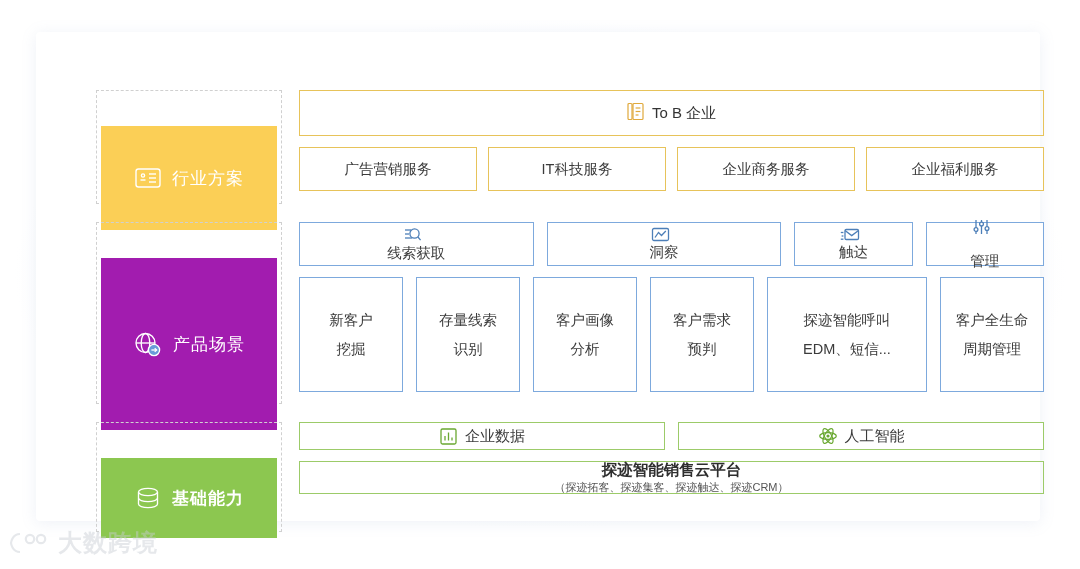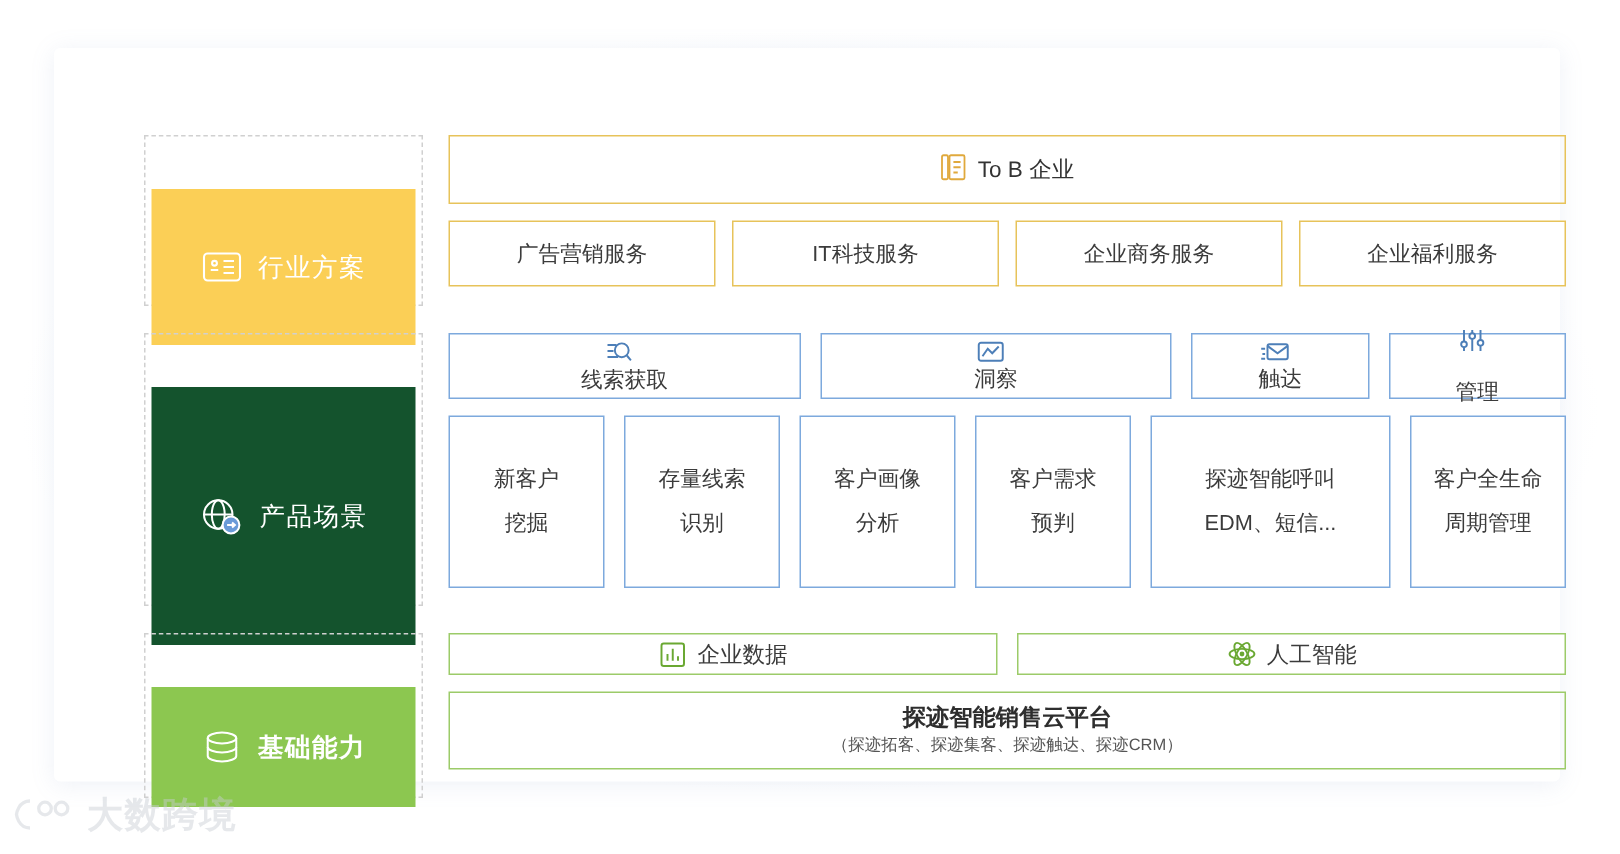--- a/index.html
+++ b/index.html
@@ -56,21 +56,21 @@
     gap: 10px;
     color: #ffffff;
     font-size: 17px;
     letter-spacing: 1px;
     margin-top: 31px;
   }
   .label-block .lbl-icon { display: flex; align-items: center; }
   .label-block svg { display: block; }
 
   .block-yellow { background: #fbcf56; }
-  .block-blue   { background: #14532d; }
+  .block-blue   { background: #a21caf; }
   .block-green  { background: #8cc750; }
 
   
   .content {
     flex: 1 1 auto;
     margin-left: 17px;
     display: flex;
     flex-direction: column;
   }
 
@@ -123,21 +123,21 @@
 
   
   #row-base { left: 60px; top: 390px; width: 948px; height: 110px; }
   #row-base .label-wrap { height: 110px; }
   #row-base .label-block { height: 80px; font-weight: bold; }
 
   .gr-boxes { height: 28px; gap: 13px; margin-bottom: 11px; }
   .gr-boxes .box { border-color: #9ccb69; flex: 1 1 0; font-size: 15px; }
 
   .gr-platform {
-    height: 52px;
+    height: 33px;
     border: 1px solid #9ccb69;
     display: flex; flex-direction: column;
     align-items: center; justify-content: center;
   }
   .gr-platform .plat-title {
     font-size: 15.5px; font-weight: bold; color: #2e2e2e; line-height: 1.25;
   }
   .gr-platform .plat-sub {
     font-size: 11px; color: #555; line-height: 1.35; margin-top: 1px;
   }

